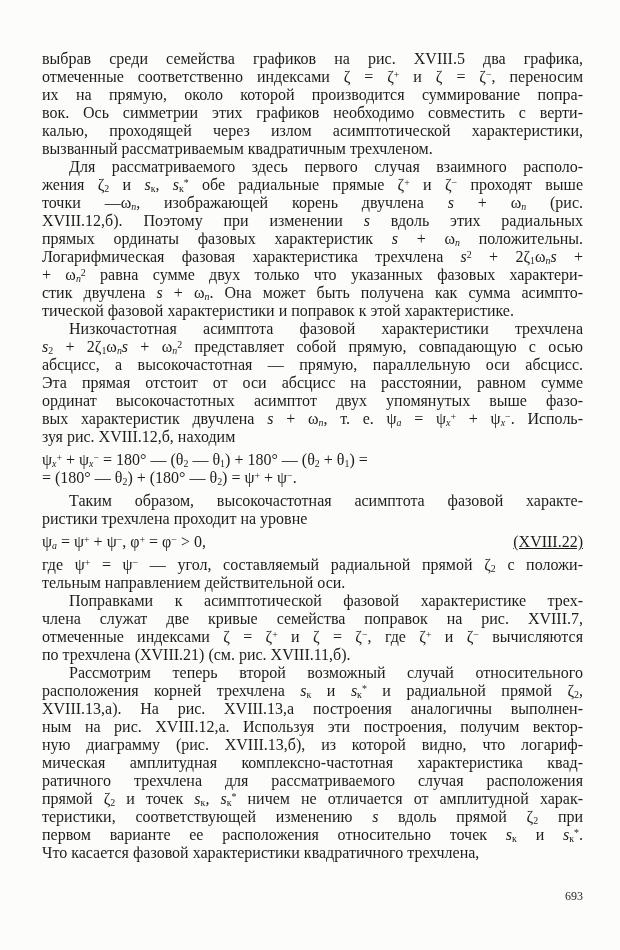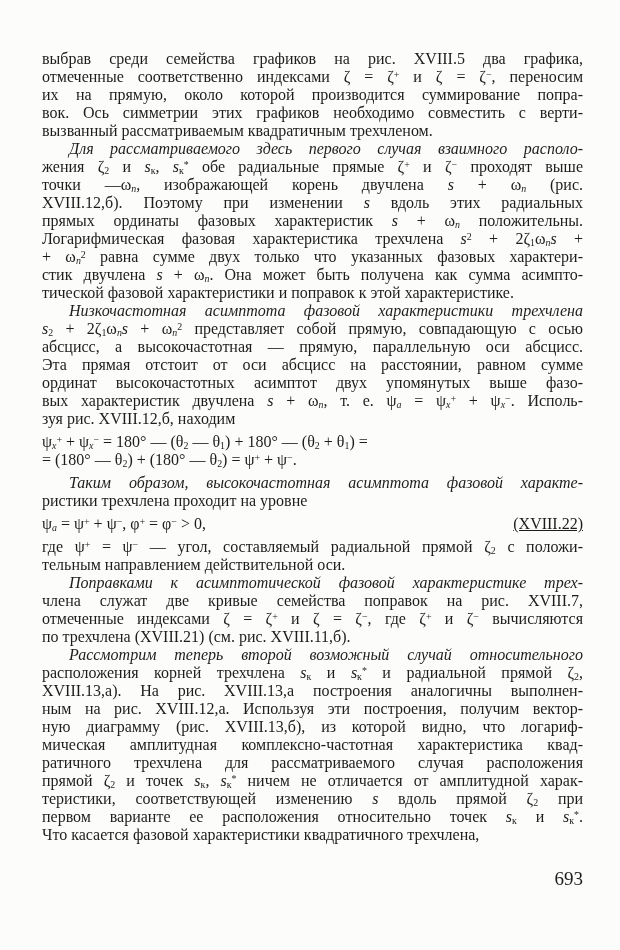--- a/index.html
+++ b/index.html
@@ -23,56 +23,57 @@
     line-height:18px;
     text-rendering:optimizeLegibility;
   }
   .para { margin:0; }
   .line {
     text-align:justify;
     text-align-last:justify;
     white-space:normal;
   }
   .line.last { text-align-last:left; }
-  .line.indent { text-indent:27px;font-style:italic; }
+  .line.indent { text-indent:27px; }
   sup, sub {
     font-size:0.62em;
     line-height:0;
   }
   sup { vertical-align:0.45em; }
   sub { vertical-align:-0.25em; }
   i { font-style:italic; }
   .formula-block {
     position:relative;
     margin:5px 0;
   }
   .f-line { }
   .eq-num {
     position:absolute;
     right:0; top:50%;
     transform:translateY(-50%);
     text-decoration:underline;
   }
   .page-number {
     position:absolute;
-    right:37px; bottom:60px;
-    font-size:19px;
+    right:37px; bottom:46px;
+    font-size:12px;
     color:#1d1d1d;
   }
 </style>
 </head>
 <body>
 
 <div class="page">
   <div class="text-column" id="text-column">
       <div class="para">
         <div class="line">выбрав среди семейства графиков на рис. XVIII.5 два графика,</div>
         <div class="line">отмеченные соответственно индексами ζ = ζ<sup>+</sup> и ζ = ζ<sup>−</sup>, переносим</div>
         <div class="line">их на прямую, около которой производится суммирование попра-</div>
         <div class="line">вок. Ось симметрии этих графиков необходимо совместить с верти-</div>
+        <div class="line">калью, проходящей через излом асимптотической характеристики,</div>
         <div class="line last">вызванный рассматриваемым квадратичным трехчленом.</div>
       </div>
       <div class="para">
         <div class="line indent">Для рассматриваемого здесь первого случая взаимного располо-</div>
         <div class="line">жения ζ<sub>2</sub> и <i>s</i><sub>к</sub>, <i>s</i><sub>к</sub><sup>*</sup> обе радиальные прямые ζ<sup>+</sup> и ζ<sup>−</sup> проходят выше</div>
         <div class="line">точки —ω<sub><i>n</i></sub>, изображающей корень двучлена <i>s</i> + ω<sub><i>n</i></sub> (рис.</div>
         <div class="line">XVIII.12,б). Поэтому при изменении <i>s</i> вдоль этих радиальных</div>
         <div class="line">прямых ординаты фазовых характеристик <i>s</i> + ω<sub><i>n</i></sub> положительны.</div>
         <div class="line">Логарифмическая фазовая характеристика трехчлена <i>s</i><sup>2</sup> + 2ζ<sub>1</sub>ω<sub><i>n</i></sub><i>s</i> +</div>
         <div class="line">+ ω<sub><i>n</i></sub><sup>2</sup> равна сумме двух только что указанных фазовых характери-</div>

